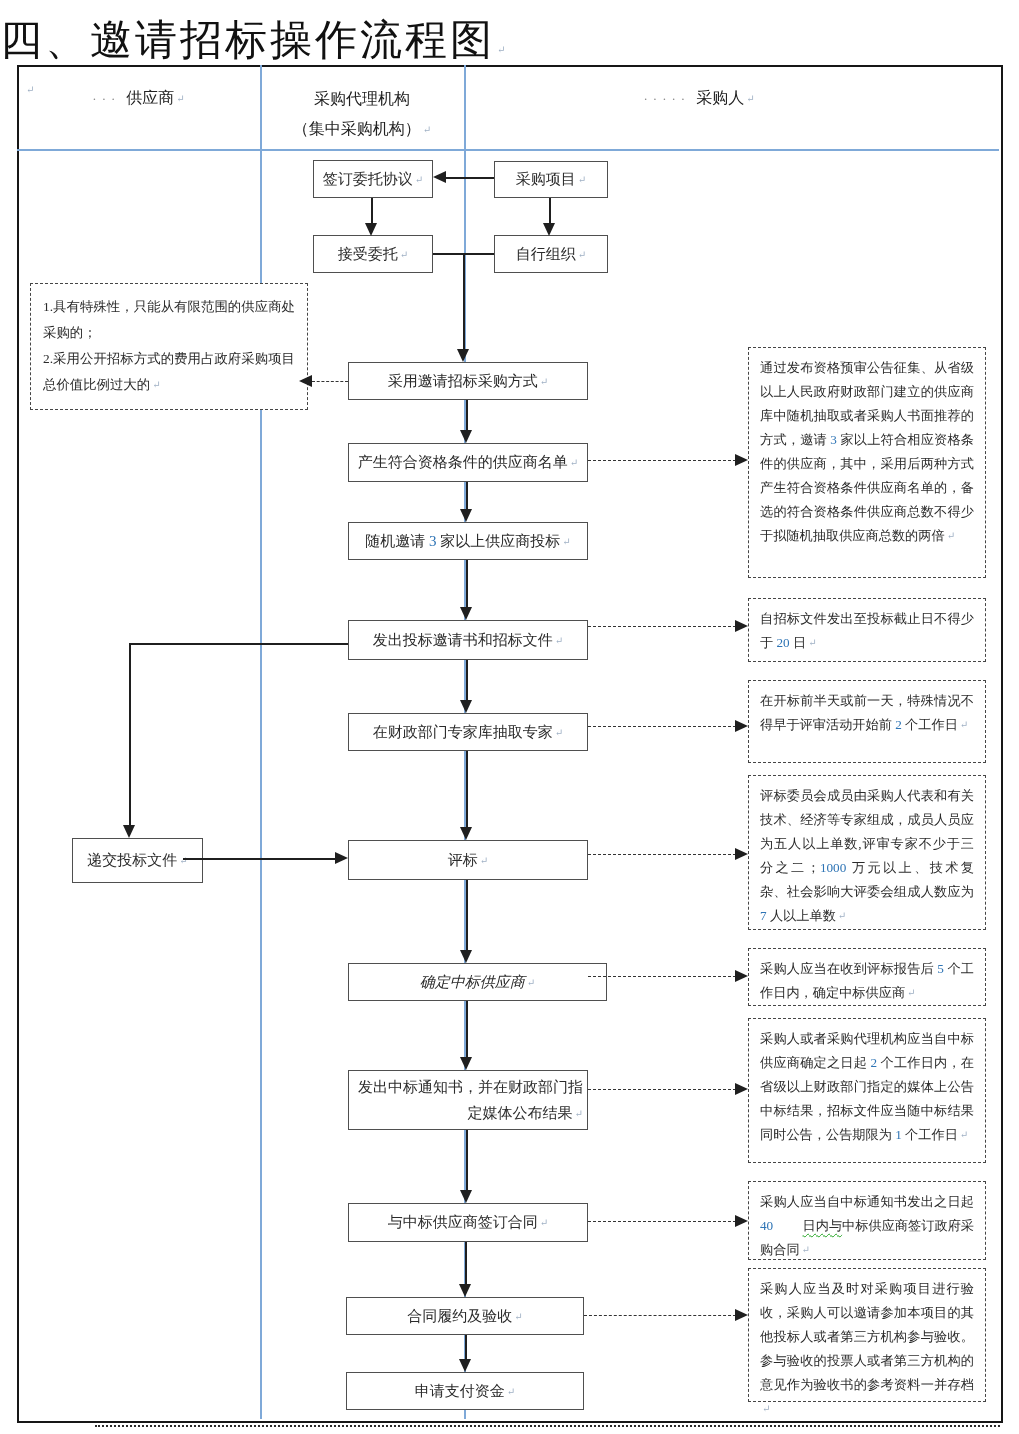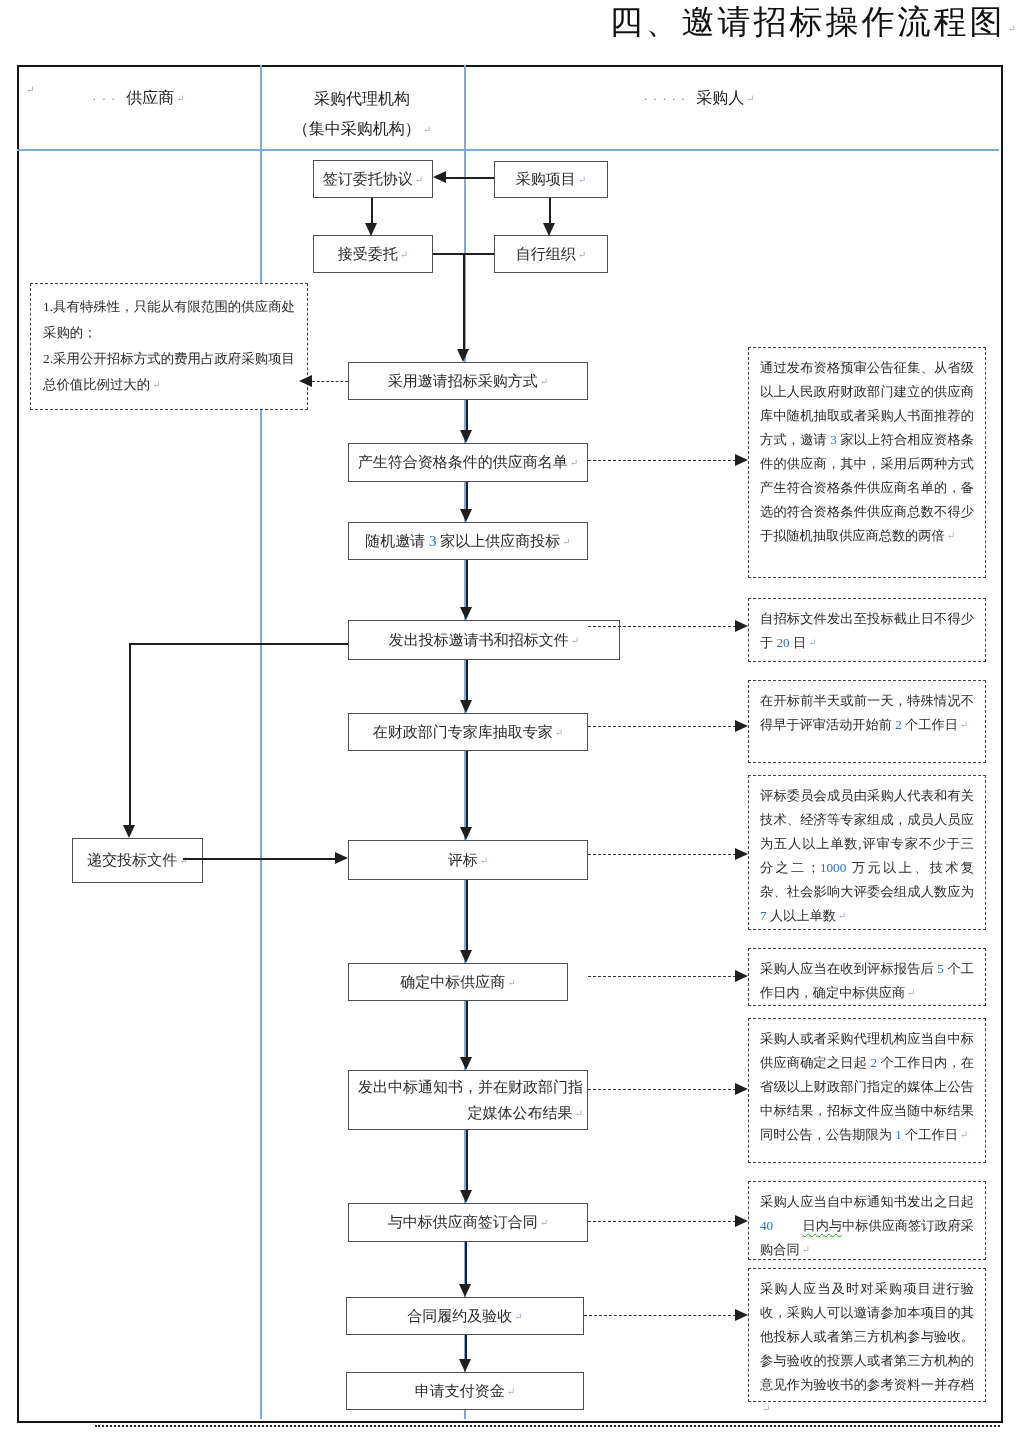--- a/index.html
+++ b/index.html
@@ -1,19 +1,19 @@
 <!DOCTYPE html>
 <html><head>
 <meta charset="utf-8">
 <style>
   html,body{margin:0;padding:0;background:#fff;}
   .canvas{position:relative;width:1019px;height:1434px;background:#fff;
           font-family:"Liberation Serif","DejaVu Serif",serif;color:#2b2b2b;overflow:hidden;}
-  .title{position:absolute;top:0;left:0;width:100%;text-align:right;
-         font-size:33px;letter-spacing:3px;color:#111;font-weight:400;}
+  .title{position:absolute;top:12px;left:0;width:100%;text-align:left;
+         font-size:42px;letter-spacing:3px;color:#111;font-weight:400;}
   .frame{position:absolute;left:17px;top:65px;width:982px;height:1354px;
          border:2.5px solid #161616;background:#fff;}
   .bluev{position:absolute;width:1.5px;background:#7fa9d8;z-index:1;}
   .blueh{position:absolute;height:1.5px;background:#7fa9d8;z-index:1;}
   .hdr{position:absolute;z-index:2;text-align:center;font-size:16px;color:#222;}
   .dots{color:#8a8a8a;letter-spacing:5px;font-size:13px;margin-right:6px;}
   .fbox{position:absolute;border:1.5px solid #4f4f4f;background:#fff;z-index:2;
         display:flex;align-items:center;justify-content:center;text-align:right;
         font-size:15px;color:#2b2b2b;line-height:20px;padding:2px 4px;box-sizing:border-box;}
   .nbox{position:absolute;border:1.6px dashed #454545;background:#fff;z-index:2;
@@ -76,30 +76,30 @@
     </div>
   <div class="fbox" style="left:348px;top:362px;width:240px;height:38px;">
       <span class="pmark">采用邀请招标采购方式</span>
     </div>
   <div class="fbox" style="left:348px;top:443px;width:240px;height:39px;">
       <span class="pmark">产生符合资格条件的供应商名单</span>
     </div>
   <div class="fbox" style="left:348px;top:522px;width:240px;height:38px;">
       <span class="pmark"><span>随机邀请 </span><span class="num">3</span><span> 家以上供应商投标</span></span>
     </div>
-  <div class="fbox" style="left:348px;top:620px;width:272px;height:40px;">
+  <div class="fbox" style="left:348px;top:620px;width:240px;height:40px;">
       <span class="pmark">发出投标邀请书和招标文件</span>
     </div>
   <div class="fbox" style="left:348px;top:713px;width:240px;height:38px;">
       <span class="pmark">在财政部门专家库抽取专家</span>
     </div>
   <div class="fbox" style="left:348px;top:840px;width:240px;height:40px;">
       <span class="pmark">评标</span>
     </div>
-  <div class="fbox" style="left:348px;top:963px;width:220px;height:38px;">
+  <div class="fbox" style="left:348px;top:963px;width:259px;height:38px;font-style:italic;">
       <span class="pmark">确定中标供应商</span>
     </div>
   <div class="fbox" style="left:348px;top:1203px;width:240px;height:39px;">
       <span class="pmark">与中标供应商签订合同</span>
     </div>
   <div class="fbox" style="left:348px;top:1070px;width:240px;height:60px;line-height:26px;">
       <span class="pmark">发出中标通知书，并在财政部门指定媒体公布结果</span>
     </div>
   <div class="fbox" style="left:346px;top:1297px;width:238px;height:38px;">
       <span class="pmark">合同履约及验收</span>

